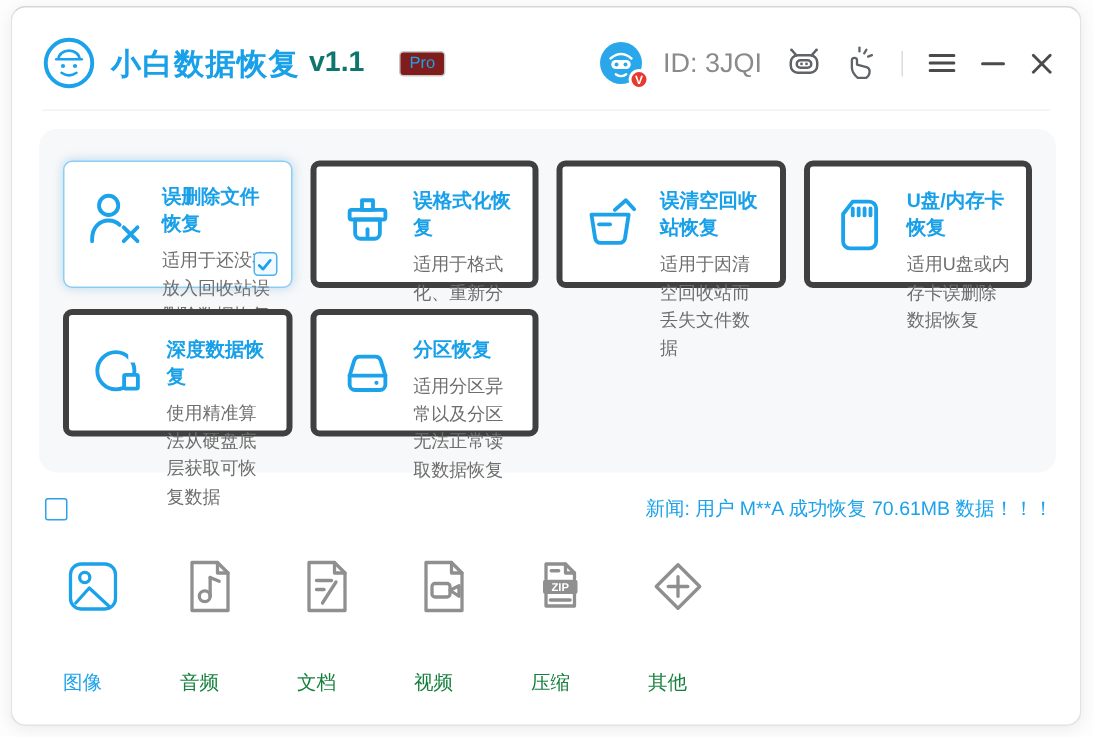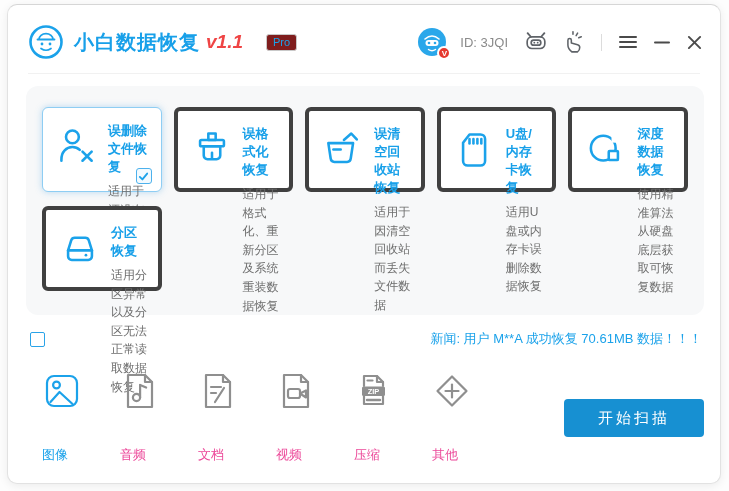--- a/index.html
+++ b/index.html
@@ -7,38 +7,38 @@
     font-family:"Liberation Sans","DejaVu Sans",sans-serif; }
   .window { position:absolute; left:7px; top:4px; width:714px; height:480px;
     background:#fff; border:1px solid #e2e2e2; border-top-color:#d6d6d6;
     border-radius:10px; box-shadow:0 2px 10px rgba(0,0,0,.07); }
 
   
   .header { position:absolute; left:20px; right:16px; top:8px; height:58px;
     display:flex; align-items:center; }
   .logo { width:36px; height:36px; flex:0 0 auto; }
   .title { margin-left:10px; font-size:20px; font-weight:bold; color:#18a0e9; letter-spacing:1px; }
-  .version { margin-left:6px; font-size:19px; font-weight:bold; color:#ef4444;font-style:italic; }
+  .version { margin-left:6px; font-size:19px; font-weight:bold; color:#0f766e; }
   .pro-badge { margin-left:23px; font-size:11px; color:#1ba2ea; border:1px solid #c9c9c9;
     border-radius:3px; padding:1px 6px 2px; background:#7f1d1d; }
   .hright { margin-left:auto; display:flex; align-items:center; gap:13px; }
   .avatar-wrap { position:relative; width:30px; height:30px; cursor:pointer; }
   .avatar-badge { position:absolute; right:-4px; bottom:-3px; width:14px; height:14px;
     background:#e6392f; border:2px solid #fff; border-radius:50%; color:#fff;
     font-size:8px; font-weight:bold; display:flex; align-items:center; justify-content:center; }
-  .uid { font-size:13px; color:#8a8a8a; margin-right:2px; }
+  .uid { font-size:18px; color:#8a8a8a; margin-right:2px; }
   .tool-icon { display:flex; align-items:center; cursor:pointer; }
   .hdivider { width:1px; height:17px; background:#dcdcdc; margin:0 2px; }
   .winctl { display:flex; align-items:center; cursor:pointer; padding:2px; }
   .header-divider { position:absolute; left:20px; right:20px; top:68px; border-top:1px solid #f1f1f1; }
 
   
   .panel { position:absolute; left:18px; top:81px; width:678px; height:229px;
     background:#f7f8f9; border-radius:12px; padding:21px 16px; }
-  .cards { display:grid; grid-template-columns:repeat(5,1fr); gap:14px 12px; }
+  .cards { display:grid; grid-template-columns:repeat(4,1fr); gap:14px 12px; }
   .card { position:relative; height:85px; background:#fff; border-radius:6px;
     padding:12px 10px 10px 12px; display:flex; gap:9px; align-items:flex-start;
     border:4px solid #404040; cursor:pointer; }
   .card.selected { border:1px solid #8ecdf3; box-shadow:0 0 7px rgba(64,158,224,.35); }
   .card-icon { flex:0 0 auto; width:44px; height:44px; margin-top:5px; }
   .card-title { font-size:13px; font-weight:bold; color:#18a0e9; margin:2px 0 6px; }
   .card-desc { font-size:12px; color:#6e6e6e; line-height:1.55; }
   .card-check { position:absolute; right:9px; bottom:7px; width:16px; height:16px;
     border:1px solid #4db1ec; border-radius:3px; background:#f2faff;
     display:flex; align-items:center; justify-content:center; cursor:pointer; }
@@ -48,21 +48,21 @@
     display:flex; align-items:center; justify-content:space-between; }
   .select-left { display:flex; align-items:center; gap:9px; cursor:pointer; }
   .checkbox { width:15px; height:15px; border:1.5px solid #2aa3e8; border-radius:2px; background:#fff; }
   .select-label { font-size:13px; color:#555; }
   .news { font-size:13px; color:#1ba2ea; }
 
   
   .filetypes { position:absolute; left:34px; top:366px; display:flex; gap:32px; }
   .ftype { width:46px; display:flex; flex-direction:column; cursor:pointer;gap:24px; }
   .ftype svg { width:40px; height:40px; }
-  .ftype-label { margin-top:11px; font-size:13px; color:#ec4899; }
+  .ftype-label { margin-top:11px; font-size:13px; color:#15803d; }
   .ftype.selected .ftype-label { color:#1ba2ea; }
 
   .scan-button { position:absolute; right:16px; top:394px; width:140px; height:38px;
     background:#1790d2; color:#fff; font-size:15px; letter-spacing:3px;
     border:none; border-radius:4px; cursor:pointer;
     font-family:"Liberation Sans","DejaVu Sans",sans-serif; }
 </style>
 </head>
 <body>
 
@@ -295,15 +295,14 @@
       <svg viewBox="0 0 40 40" fill="none" stroke="#8f8f8f" stroke-width="2.2" stroke-linecap="round" stroke-linejoin="round">
         <path d="M20,5.5 L34.5,20 L20,34.5 L5.5,20 Z"></path>
         <path d="M20,13.5 v13"></path>
           <path d="M13.5,20 h13"></path>
       </svg>
       <span class="ftype-label">其他</span>
     </div>
 
   </div>
 
-  <button class="scan-button">开始扫描</button>
 
 </div>
 
 </body></html>

